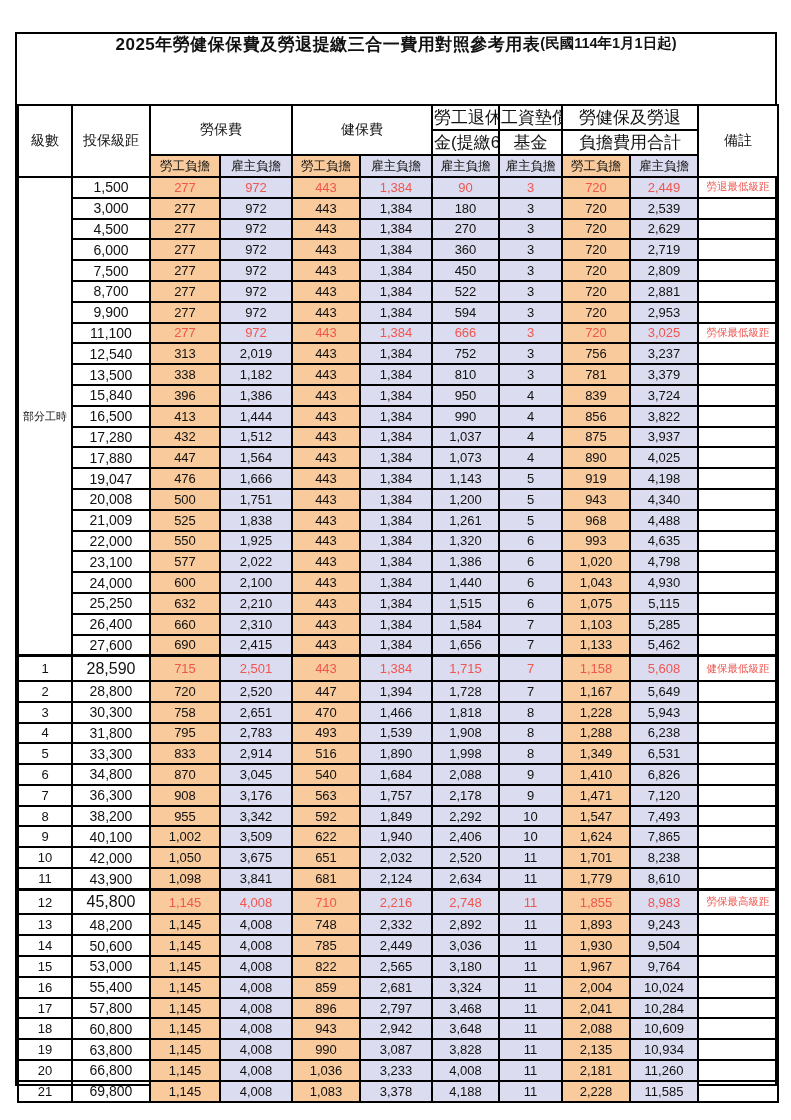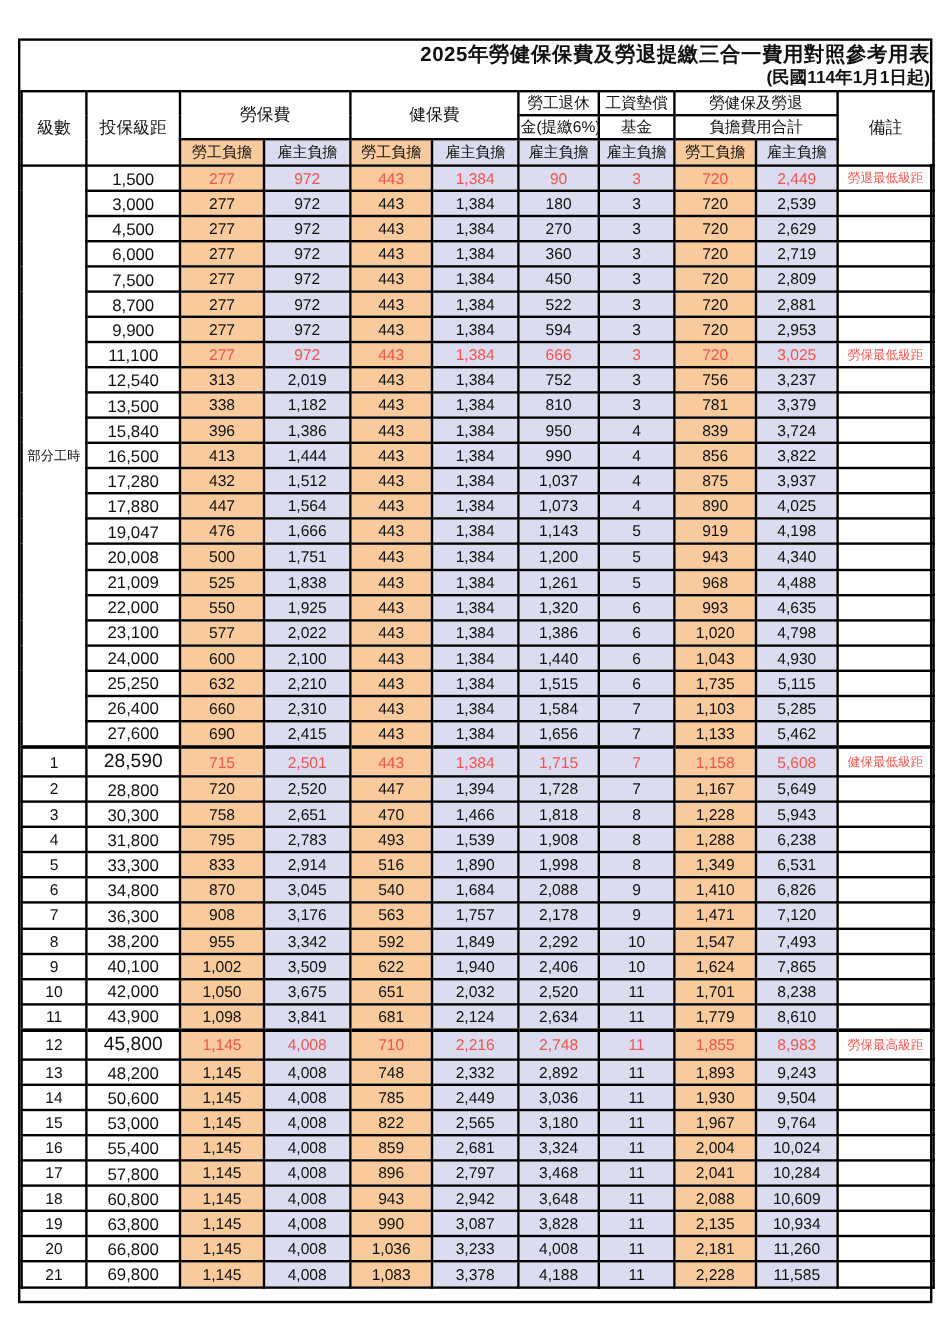--- a/index.html
+++ b/index.html
@@ -7,36 +7,36 @@
     width:791px;height:1120px;position:relative;
     font-family:"Liberation Sans","DejaVu Sans",sans-serif;
     color:#111;
     -webkit-font-smoothing:antialiased;
   }
   .sheet{
     position:absolute;left:15px;top:32px;width:762px;height:1054px;
     border:2px solid #000;box-sizing:border-box;background:#fff;
   }
   .titleblock{
-    height:41px;box-sizing:border-box;border-bottom:0;
-    display:flex;flex-direction:column;align-items:flex-end;justify-content:center;
+    height:70px;box-sizing:border-box;border-bottom:0;
+    display:flex;flex-direction:row;align-items:flex-start;justify-content:center;
     line-height:1.25;
   }
   .title{font-size:17px;font-weight:bold;letter-spacing:.5px;}
   .subtitle{font-size:14.5px;font-weight:bold;}
   table.grid{
     width:100%;height:999px;border-collapse:collapse;table-layout:fixed;
   }
   table.grid th, table.grid td{
     border:2px solid #000;padding:0 1px;text-align:center;vertical-align:middle;
     overflow:hidden;white-space:nowrap;box-sizing:border-box;
   }
   thead th{font-weight:normal;background:#fff;}
   .grp{font-size:14px;}
-  .grp2{font-size:13px;}
+  .grp2{font-size:17px;}
   .sub{font-size:12.5px;height:22px;}
   .r1{height:17px;}
   .r2{height:17px;}
   .emp-bg{background:var(--emp-bg);}
   .er-bg{background:var(--er-bg);}
   td.val{font-size:13px;}
   td.bracket{font-size:14px;}
   td.levelno{font-size:13px;}
   td.part-time{font-size:11px;padding:0;}
   td.remark{font-size:10.5px;color:var(--hl);padding:0;}
@@ -337,21 +337,21 @@
           <td class="remark"></td>
         </tr>
         <tr>
           <td class="bracket">25,250</td>
           <td class="val emp-bg">632</td>
           <td class="val er-bg">2,210</td>
           <td class="val emp-bg">443</td>
           <td class="val er-bg">1,384</td>
           <td class="val er-bg">1,515</td>
           <td class="val er-bg">6</td>
-          <td class="val emp-bg">1,735</td>
+          <td class="val emp-bg">1,075</td>
           <td class="val er-bg">5,115</td>
           <td class="remark"></td>
         </tr>
         <tr>
           <td class="bracket">26,400</td>
           <td class="val emp-bg">660</td>
           <td class="val er-bg">2,310</td>
           <td class="val emp-bg">443</td>
           <td class="val er-bg">1,384</td>
           <td class="val er-bg">1,584</td>

